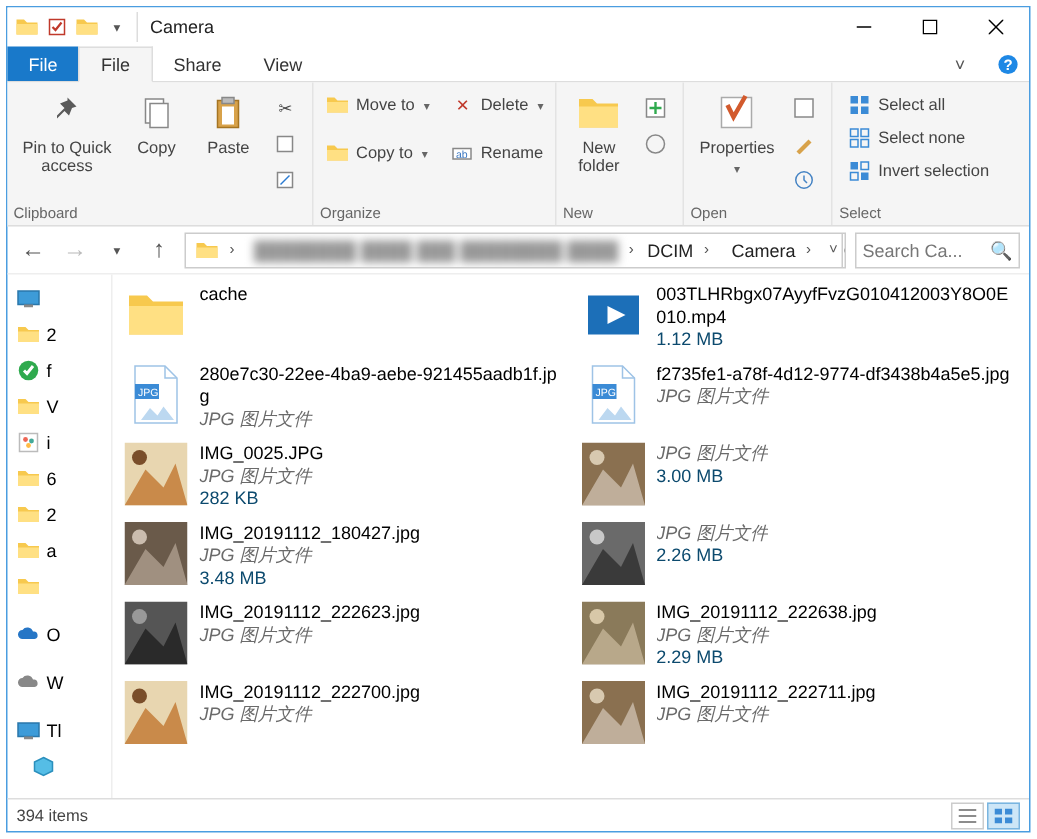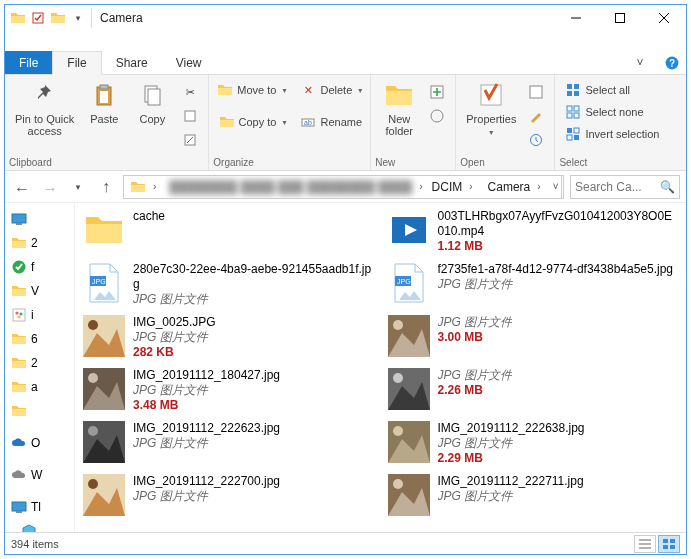--- a/index.html
+++ b/index.html
@@ -9,21 +9,21 @@
   
   .titlebar { height: 26px; background:#fff; display:flex; align-items:center; }
   .titlebar .qa { display:flex; align-items:center; gap:2px; padding-left:4px; }
   .tb-icon { width:18px; height:18px; display:inline-flex; align-items:center; justify-content:center; }
   .titlebar .sep { width:1px; height:20px; background:#ddd; margin:0 4px;}
   .titlebar .title { font-size:12px; padding-left:4px; color:#222; }
   .titlebar .spacer { flex:1; }
   .wbtn { width:44px; height:26px; display:inline-flex; align-items:center; justify-content:center; color:#333;}
 
   
-  .tabs { height:24px; display:flex; align-items:stretch; border-bottom:1px solid #ddd; font-size:12px;margin-top:20px; }
+  .tabs { height:24px; display:flex; align-items:stretch; border-bottom:1px solid #ddd; font-size:12px; }
   .file-tab { background:#1979ca; color:#fff; padding:0 14px; display:flex; align-items:center;}
   .tab { padding:0 14px; display:flex; align-items:center; color:#333; }
   .tab.active { background:#f5f5f5; border:1px solid #ddd; border-bottom:1px solid #f5f5f5; margin-bottom:-1px;}
   .tabs .spacer{flex:1;}
   .ribbon-ctl{width:36px;display:flex;align-items:center;justify-content:center;color:#555;}
   .help{width:28px;display:flex;align-items:center;justify-content:center;color:#1979ca;}
 
   
   .ribbon { height:96px; background:#f5f5f5; border-bottom:1px solid #ddd; display:flex; font-size:11px; color:#444;}
   .group { border-right:1px solid #e3e3e3; display:flex; flex-direction:column; padding:2px 4px 0 4px;}
@@ -51,21 +51,21 @@
   .tree{width:70px;border-right:1px solid #eee;overflow:hidden;padding:6px 0;font-size:12px;}
   .tree .node{display:flex;align-items:center;gap:4px;height:20px;padding-left:6px;white-space:nowrap;overflow:hidden;margin-bottom:4px;}
   .tree .tic{width:16px;height:16px;flex-shrink:0;display:inline-flex;align-items:center;justify-content:center;}
   .content{flex:1;overflow:auto;position:relative;}
   .items{display:grid;grid-template-columns:1fr 1fr;gap:4px 10px;padding:4px 6px;font-size:12px;}
   .item{display:flex;gap:8px;align-items:flex-start;padding:2px;}
   .thumb{width:42px;height:42px;flex-shrink:0;display:flex;align-items:center;justify-content:center;}
   .meta{display:flex;flex-direction:column;line-height:15px;overflow:hidden;}
   .meta .name{color:#000;white-space:normal;word-break:break-all;}
   .meta .type{color:#6a6a6a;font-style:italic;}
-  .meta .size{color:#b91c1c;font-weight:bold;}
+  .meta .size{color:#0c4a6e;}
 
   
   .status{height:22px;border-top:1px solid #ddd;display:flex;align-items:center;font-size:11px;color:#444;padding:0 6px;}
   .status .spacer{flex:1;}
   .viewbtn{width:22px;height:18px;border:1px solid #ccc;display:flex;align-items:center;justify-content:center;margin-left:2px;}
   .viewbtn.active{background:#cde6f7;border-color:#7ab5e0;}
 
   
   .folder-sv rect{fill:#ffe083;}
   .folder-sv path{fill:#f7c94e;}
@@ -141,36 +141,36 @@
               <svg width="26" height="26">
                 <path d="M13 3l6 6-3 1-2 5-3-3-5 5 0-2 5-5-3-3 5-2z" fill="#5a5a5a"></path>
               </svg>
             </div>
           <span style="white-space:pre-line">Pin to Quick
 access</span>
         </div>
         <div class="bigbtn">
           <div class="ic">
               <svg width="24" height="24">
+                <rect x="5" y="3" width="12" height="16" fill="#fff" stroke="#888"></rect>
+                <rect x="8" y="6" width="12" height="16" fill="#fff" stroke="#888"></rect>
+              </svg>
+            </div>
+          <span>Copy</span>
+        </div>
+        <div class="bigbtn">
+          <div class="ic">
+              <svg width="24" height="24">
                 <rect x="5" y="4" width="14" height="18" fill="#d8a24a" stroke="#a57422"></rect>
                 <rect x="8" y="2" width="8" height="4" fill="#bbb" stroke="#888"></rect>
                 <rect x="8" y="8" width="8" height="12" fill="#fff"></rect>
               </svg>
             </div>
           <span>Paste</span>
         </div>
-        <div class="bigbtn">
-          <div class="ic">
-              <svg width="24" height="24">
-                <rect x="5" y="3" width="12" height="16" fill="#fff" stroke="#888"></rect>
-                <rect x="8" y="6" width="12" height="16" fill="#fff" stroke="#888"></rect>
-              </svg>
-            </div>
-          <span>Copy</span>
-        </div>
         <div class="vstack" style="padding:4px 2px;gap:2px;">
           <div class="smbtn">
               <span class="ic">✂</span>
             </div>
           <div class="smbtn">
               <span class="ic">
                 <svg width="14" height="14">
                   <rect x="2" y="2" width="10" height="10" fill="#fff" stroke="#888"></rect>
                 </svg>
               </span>
@@ -183,21 +183,21 @@
                 </svg>
               </span>
             </div>
         </div>
       </div>
       <div class="group-label">Clipboard</div>
     </div>
 
     <div class="group">
       <div class="group-body">
-        <div class="vstack" style="padding-top:2px;align-items:flex-end;">
+        <div class="vstack" style="padding-top:2px;">
           <div class="smbtn">
               <span class="ic">
                 <svg width="16" height="16" class="folder-sv">
                   <path d="M1 3h5l2 2h7v8H1z"></path>
                   <rect x="1" y="6" width="14" height="7"></rect>
                 </svg>
               </span>
               <span>Move to</span>
               <span style="font-size:8px;color:#666;padding-left:2px;">▾</span>
             </div>

